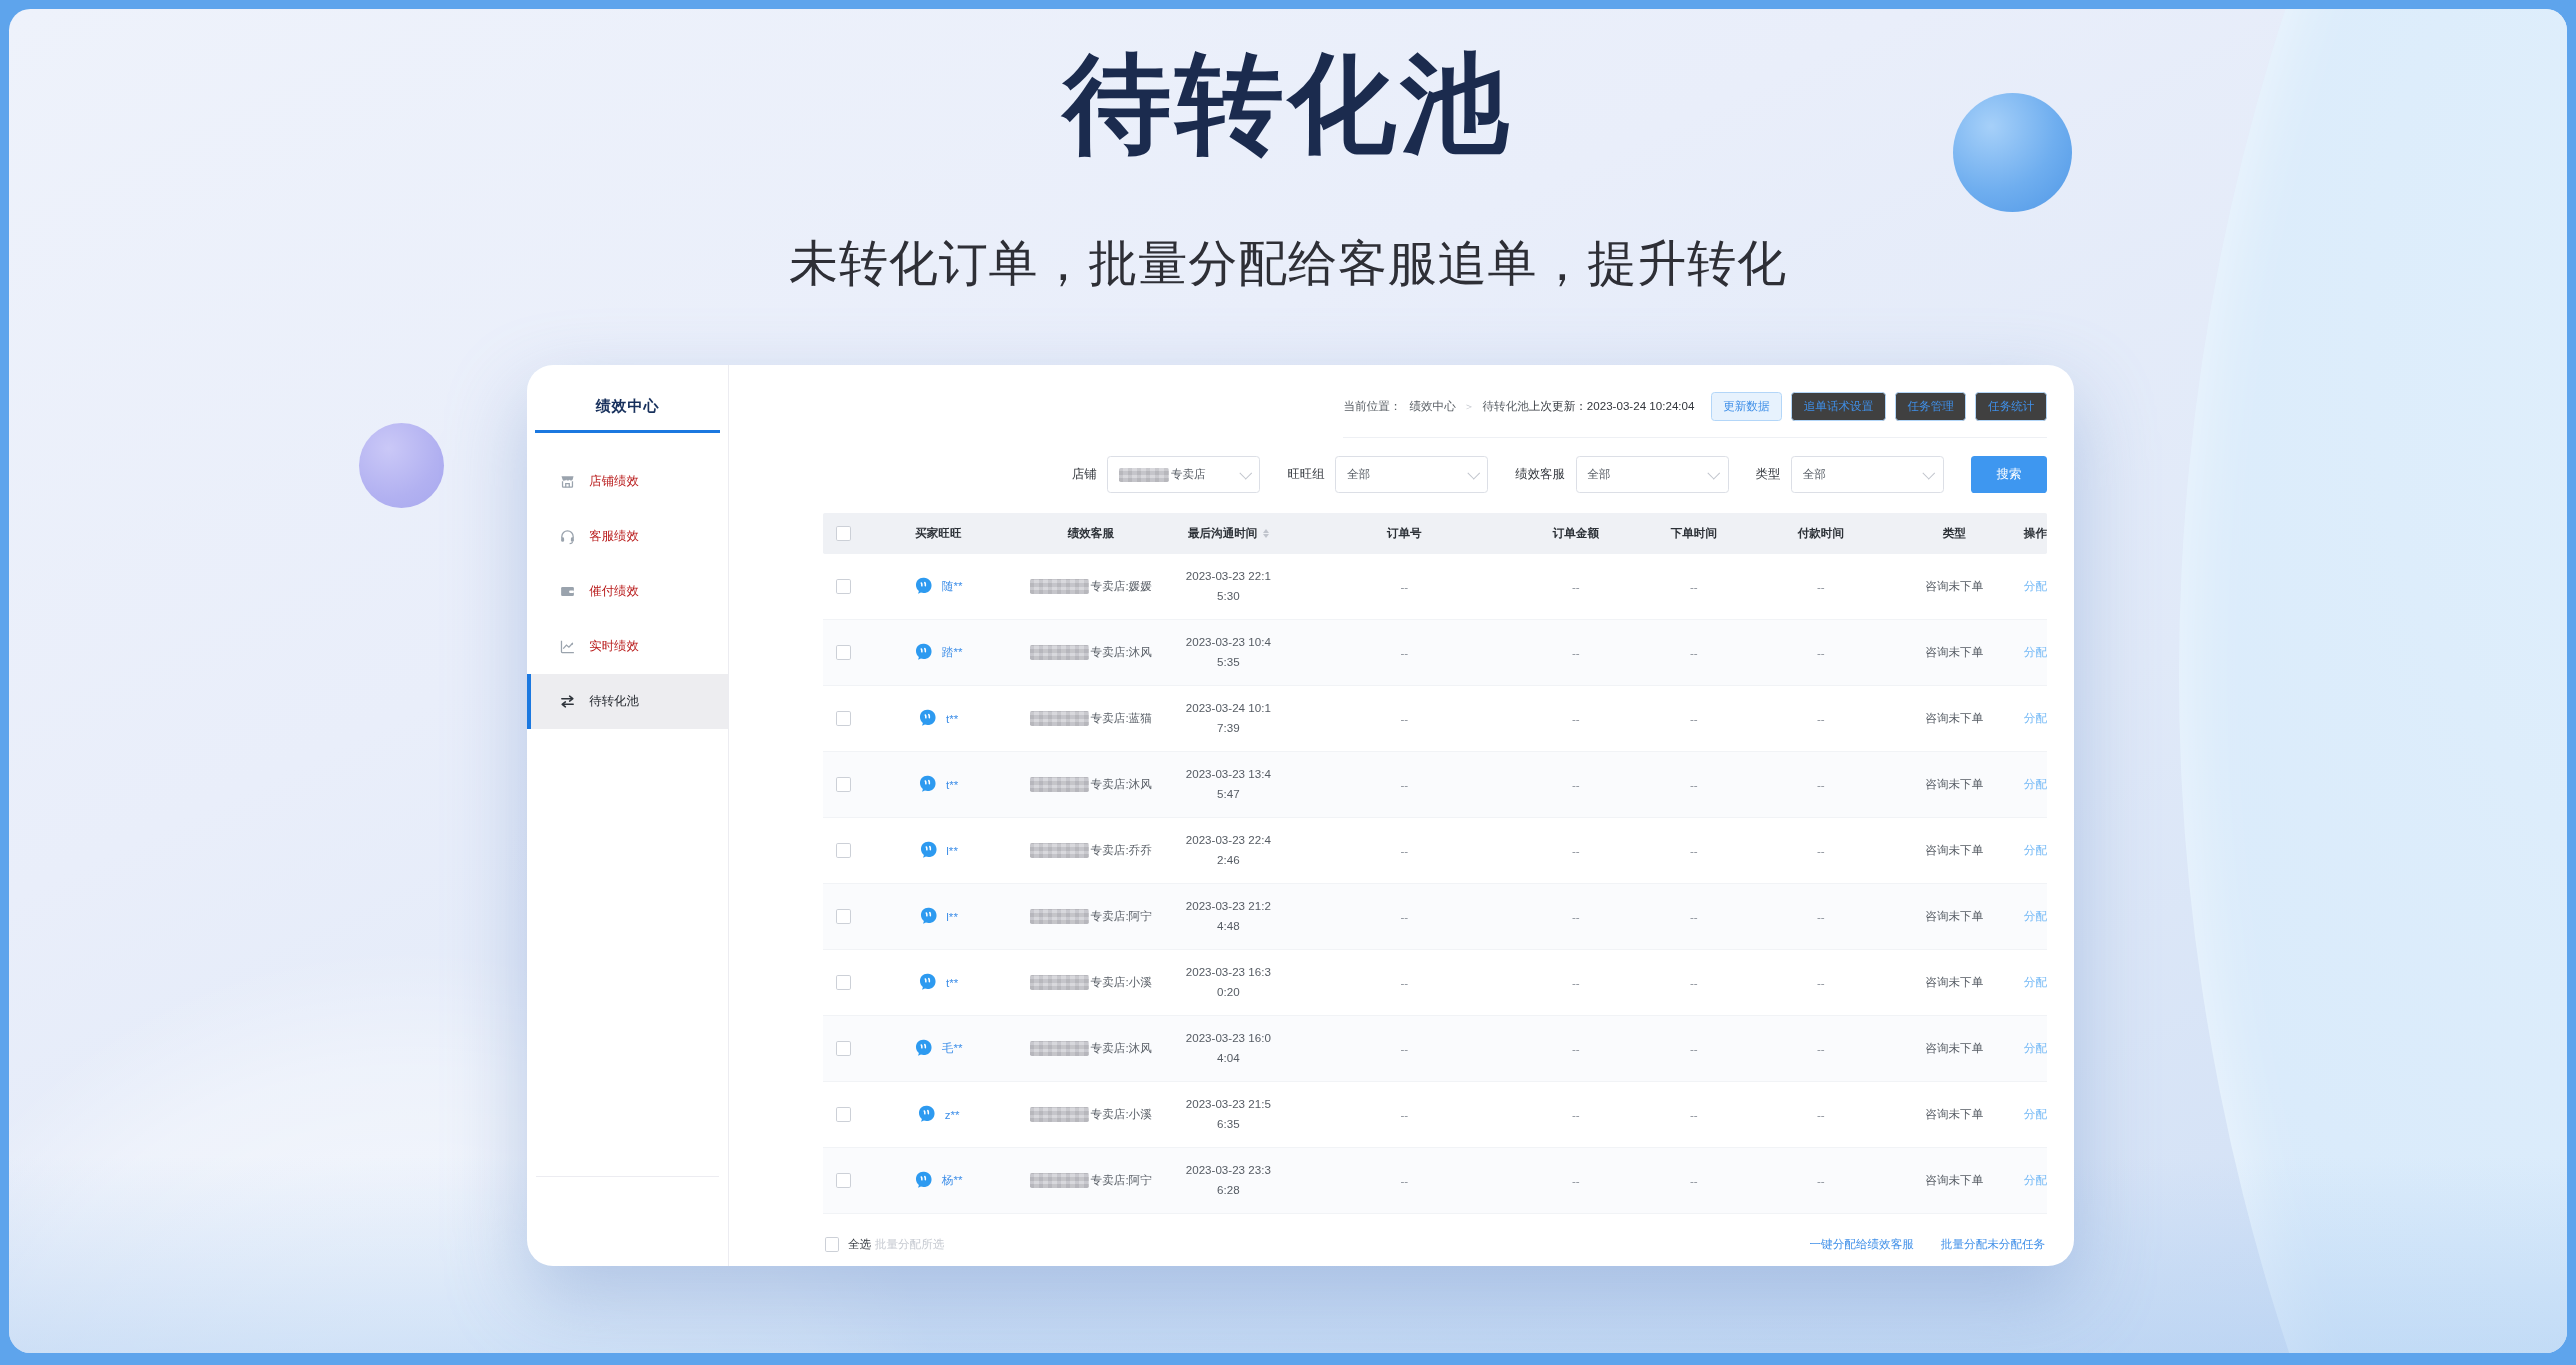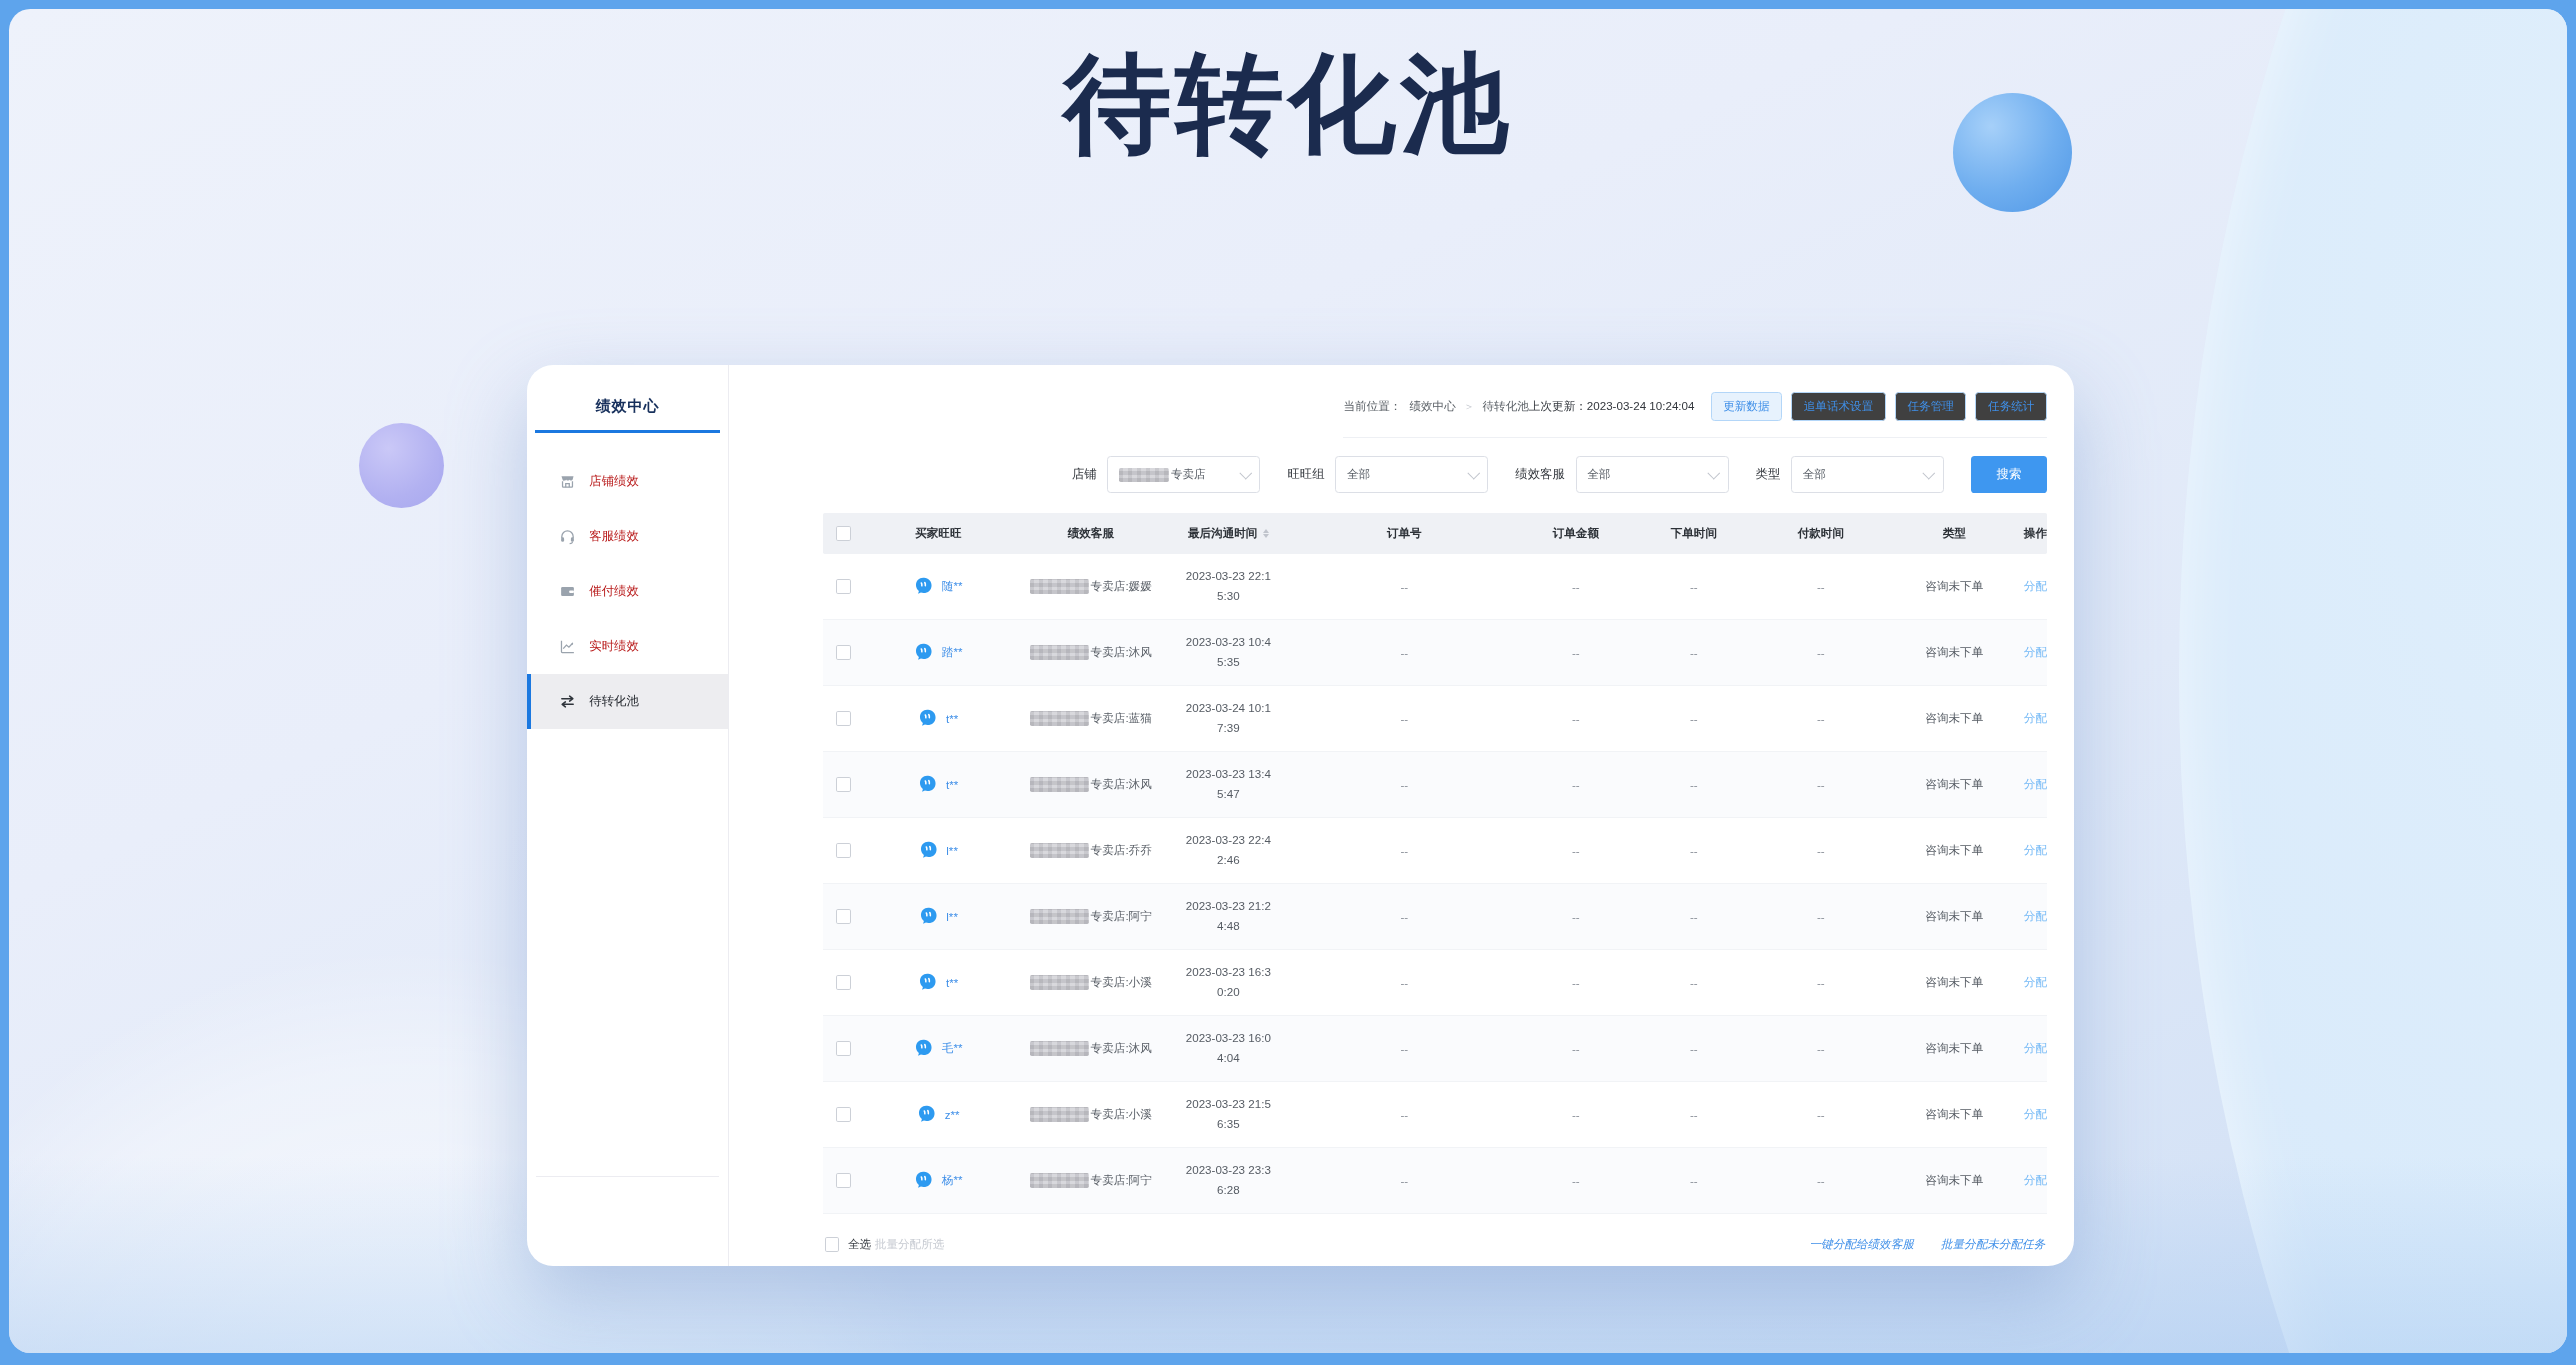--- a/index.html
+++ b/index.html
@@ -93,36 +93,37 @@
   .sorter{display:inline-flex;flex-direction:column;margin-left:5.3px;gap:1.8px;}
   .sorter i{width:0;height:0;border-left:3.6px solid transparent;border-right:3.6px solid transparent;display:block;}
   .sorter .up{border-bottom:4.4px solid #c0c4cc;}
   .sorter .dn{border-top:4.4px solid #c0c4cc;}
 
   .tfoot{display:flex;align-items:center;justify-content:space-between;padding:23px 1.8px 0;}
   .tf-left{display:flex;align-items:center;font-size:11.6px;}
   .tf-left .cbx{margin-right:9px;}
   .select-all{color:#3a3f45;}
   .batch-selected{color:#c6cad1;margin-left:3.6px;}
-  .tf-right{display:flex;align-items:center;gap:27px;font-size:11.6px;font-style:italic;}
+  .tf-right{display:flex;align-items:center;gap:27px;font-size:11.6px;}
   .tf-link{color:#3f8fe8;cursor:pointer;}
 </style>
 </head>
 <body>
 
 <div class="frame">
   <div class="canvas">
     <div class="decor d-pink"></div>
     <div class="decor d-big-right"></div>
     <div class="decor d-white-bottom"></div>
     <div class="decor d-purple"></div>
     <div class="decor d-blue-small"></div>
     <div class="d-bottom-tint"></div>
 
     <div class="hero-title">待转化池</div>
+    <div class="hero-sub">未转化订单，批量分配给客服追单，提升转化</div>
 
     <div class="card">
       <div class="sidebar">
         <div class="side-title">绩效中心</div>
         <div class="side-underline"></div>
         <div class="side-menu" id="side-menu">
             <div class="side-item">
               <span class="ic">
                 <svg viewBox="0 0 24 24" fill="none">
                   <path d="M3.5 4.5h17l-1.2 4.6a2.2 2.2 0 0 1-2.2 1.6c-1.2 0-2-.7-2.2-1.6-.2.9-1.1 1.6-2.4 1.6s-2.2-.7-2.4-1.6c-.2.9-1 1.6-2.2 1.6A2.2 2.2 0 0 1 5 9.1L3.5 4.5z" fill="#9aa3ad"></path>

